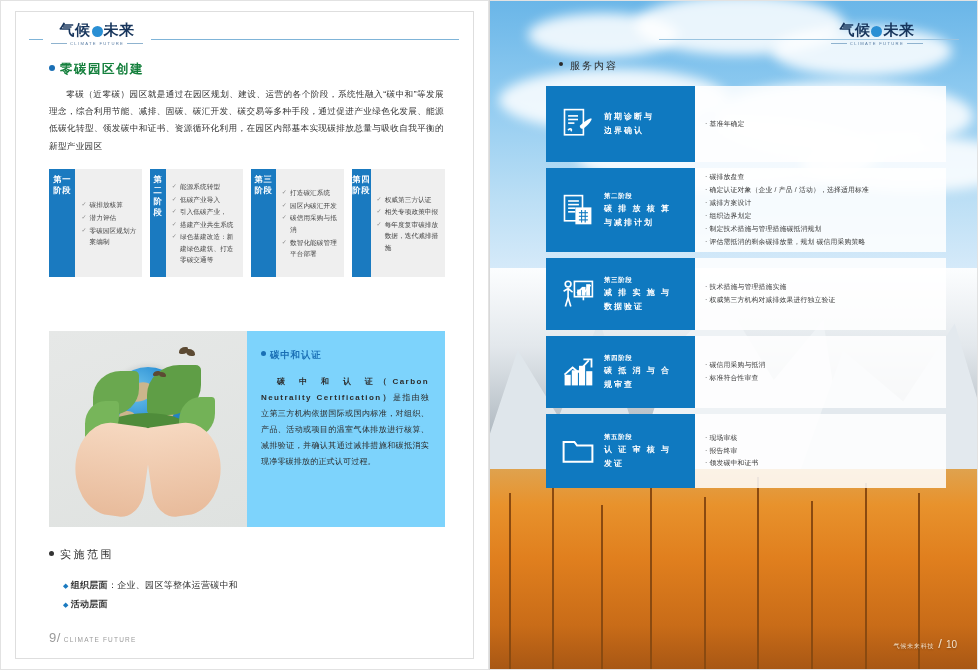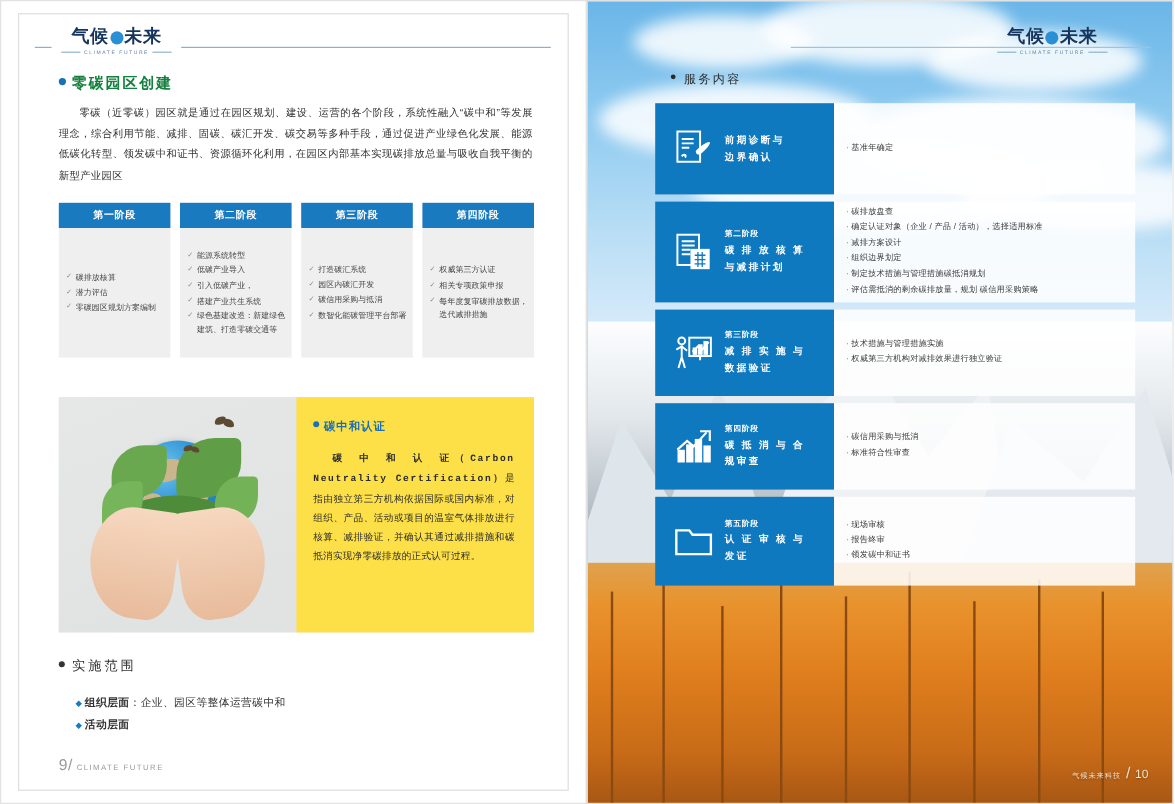--- a/index.html
+++ b/index.html
@@ -31,43 +31,43 @@
     letter-spacing:1.5px; }
   .sec-head .dot { display:inline-block; width:6px; height:6px; border-radius:50%;
     background:#1a6fb5; margin-right:5px; position:relative; top:-2px; }
 
   .intro-para { position:absolute; left:48px; top:85px; width:395px;
     font-size:8.6px; line-height:2.0; color:#333; text-align:justify;
     text-indent:2em; letter-spacing:.3px; }
 
   .stages { position:absolute; left:48px; top:168px; width:396px;
     display:flex; gap:8px; }
-  .stage-col { flex:1; display:flex; flex-direction:column; }
+  .stage-col { flex:1; display:flex; }
   .stage-hd { background:#1a7ac0; color:#fff; font-size:8.3px; font-weight:bold;
     text-align:center; padding:5px 0; letter-spacing:.6px; }
   .stage-bd { background:#efefef; min-height:108px; padding:10px 5px 8px 6px;
     display:flex; flex-direction:column; justify-content:center; }
   .stage-li { display:flex; align-items:flex-start; font-size:6.6px; color:#444;
     line-height:1.75; margin-bottom:1px; letter-spacing:.1px; }
   .chk { color:#8a8a8a; margin-right:3px; font-size:6px; flex:none;
     line-height:1.85; }
 
   .photo-card { position:absolute; left:48px; top:330px; width:396px; height:196px;
     background:#e8e8e8; display:flex; }
   .photo-side { position:relative; width:198px; height:100%;
     background:linear-gradient(160deg,#e6e8e7 0%,#dfe2e0 100%); overflow:hidden; }
-  .cn-side { position:relative; width:198px; height:100%; background:#fde047;
+  .cn-side { position:relative; width:198px; height:100%; background:#7dd3fc;
     padding:18px 16px 0 14px; }
   .cn-head { font-size:9.5px; font-weight:bold; color:#1a6fb5; letter-spacing:.8px;
     margin-bottom:12px; }
   .cn-head .dot { display:inline-block; width:5px; height:5px; border-radius:50%;
     background:#1a6fb5; margin-right:4px; position:relative; top:-2px; }
   .cn-body { font-size:8px; line-height:2.0; color:#2c2c2c; text-align:justify;
     text-indent:2em; letter-spacing:.2px; }
-  .cn-body b { font-weight:bold; letter-spacing:1.4px;font-family:Liberation Mono, monospace; }
+  .cn-body b { font-weight:bold; letter-spacing:1.4px; }
 
   
   .globe { position:absolute; left:60px; top:36px; width:78px; height:78px;
     border-radius:50%; background:radial-gradient(circle at 35% 30%,#6fc4ec 0%,#2a8fd4 45%,#1a6ca8 100%);
     box-shadow:0 0 6px rgba(0,0,0,.15); }
   .land { position:absolute; border-radius:45%; background:#cbb58c; }
   .l1 { left:18px; top:16px; width:26px; height:18px; transform:rotate(-18deg); }
   .l2 { left:46px; top:30px; width:20px; height:24px; transform:rotate(14deg); }
   .l3 { left:10px; top:44px; width:16px; height:12px; }
   .fol { position:absolute; border-radius:60% 10% 60% 10%; }

